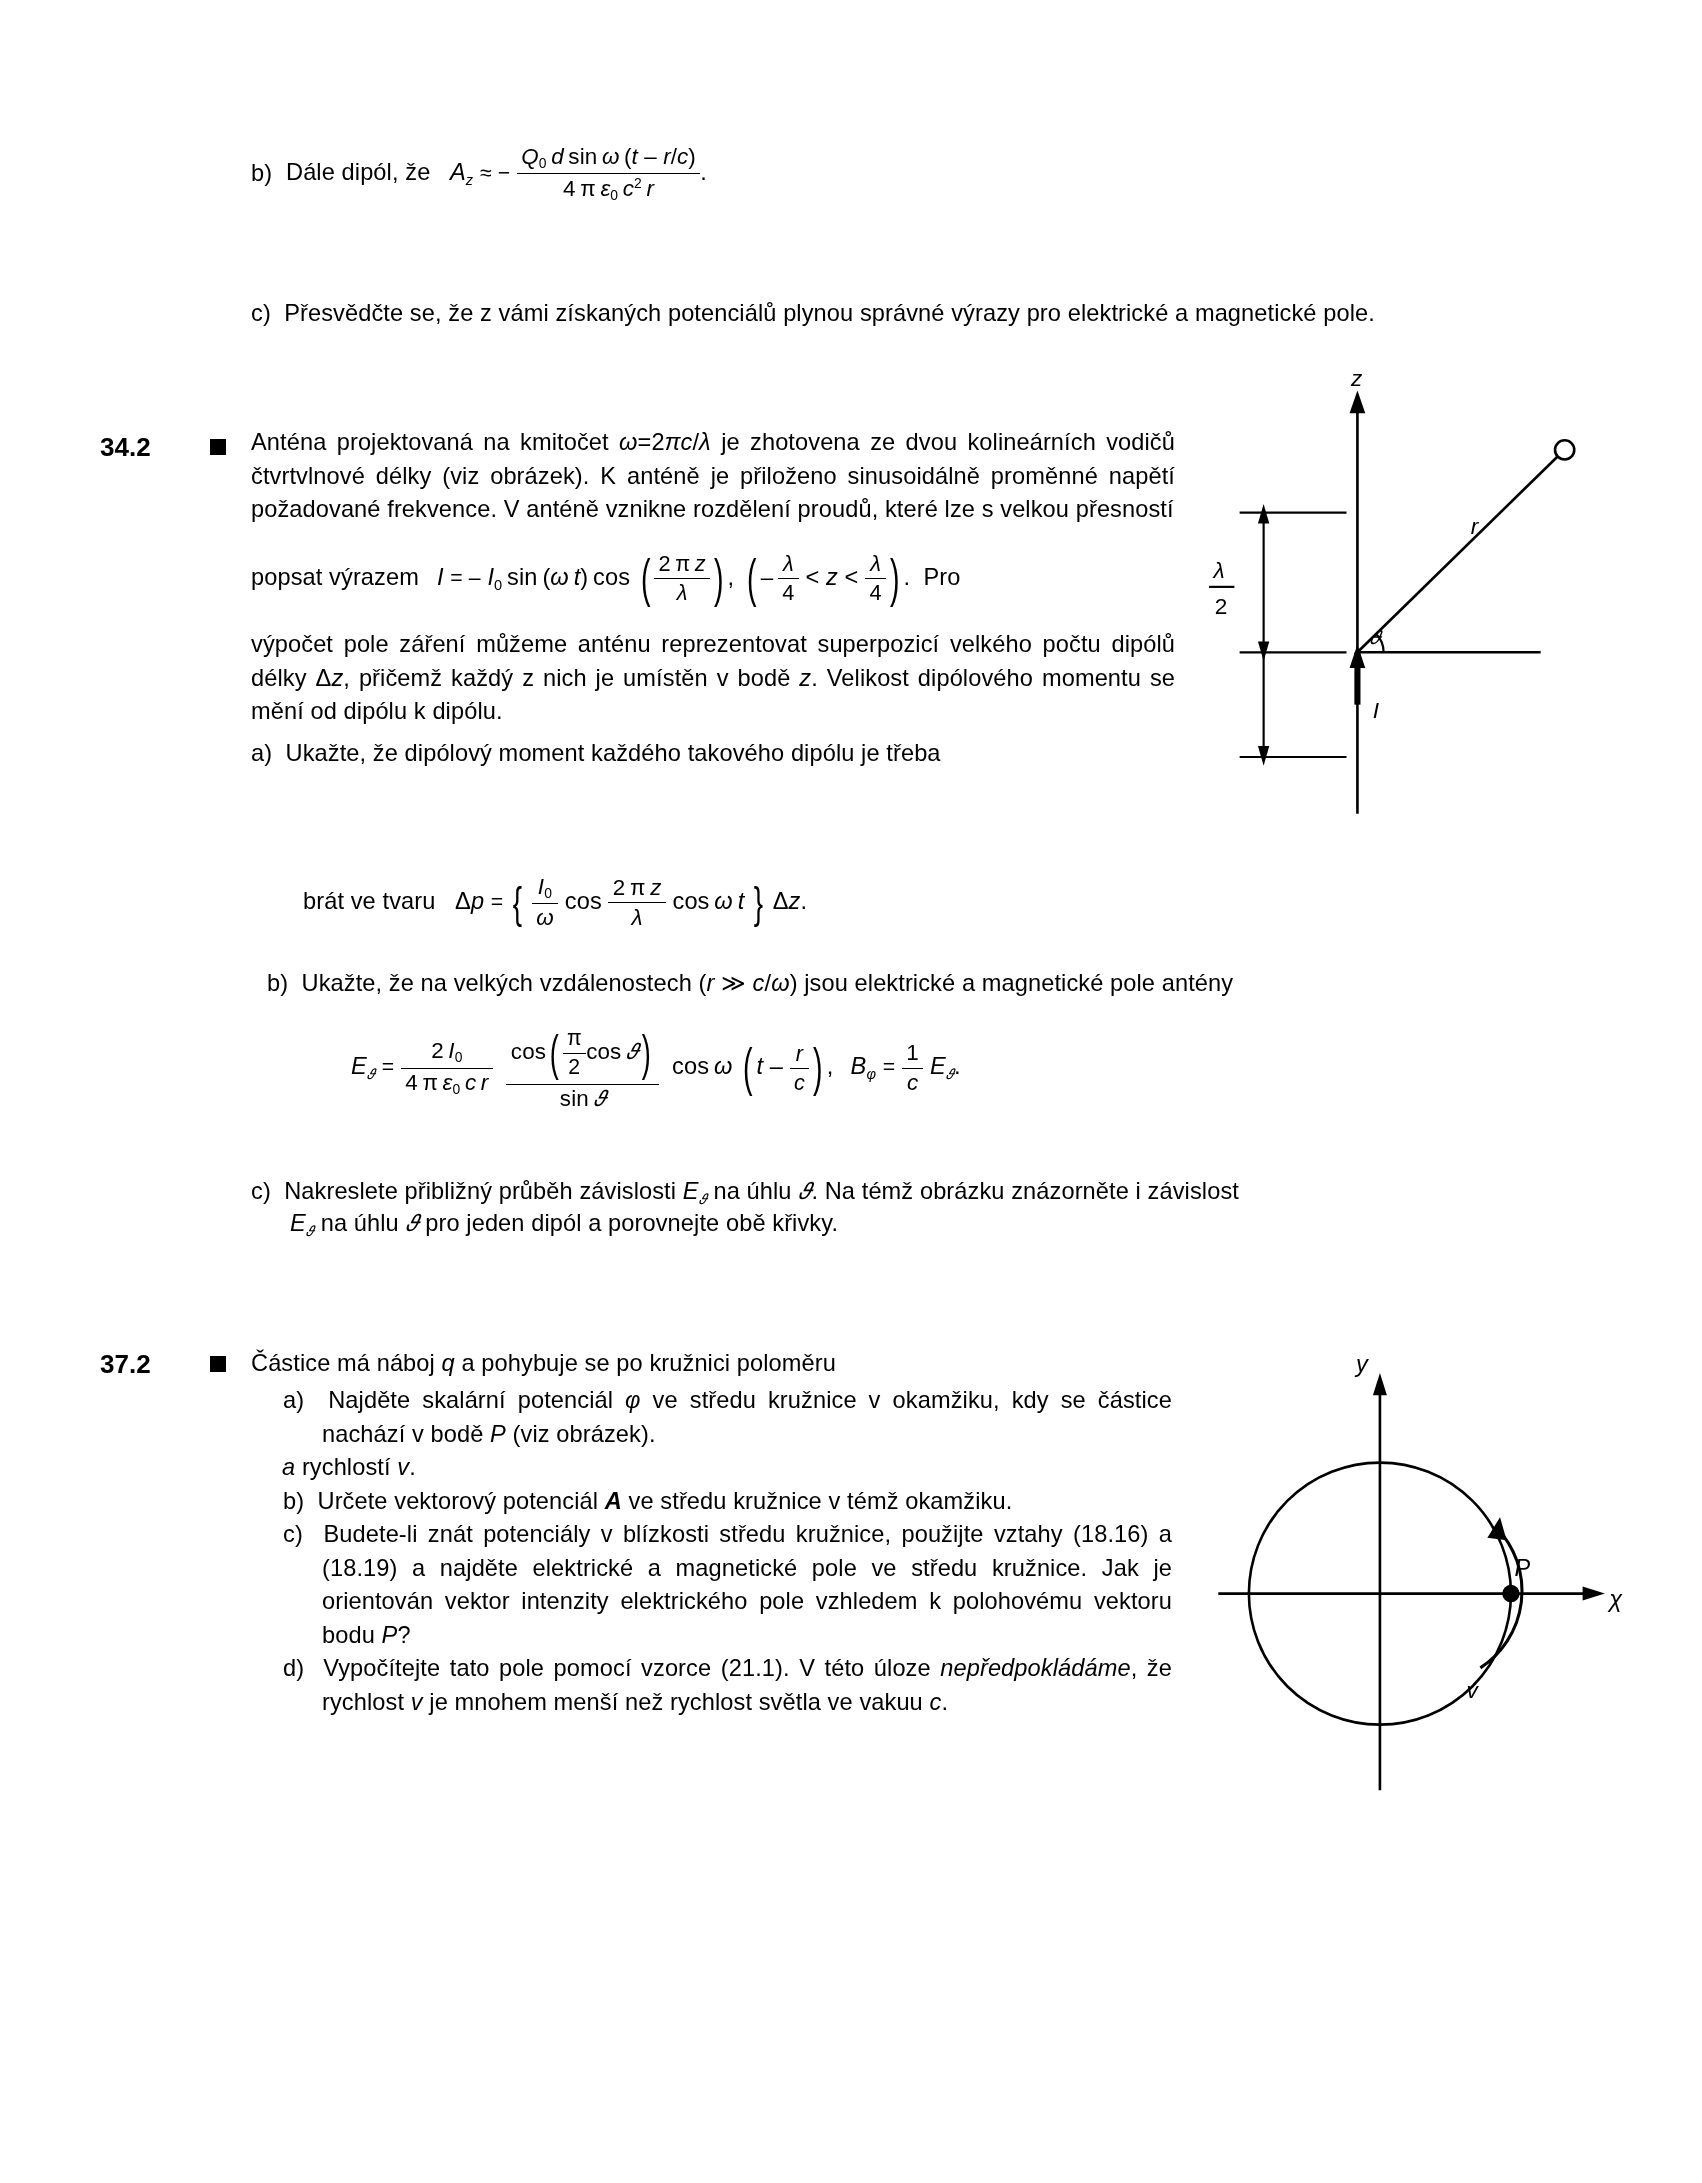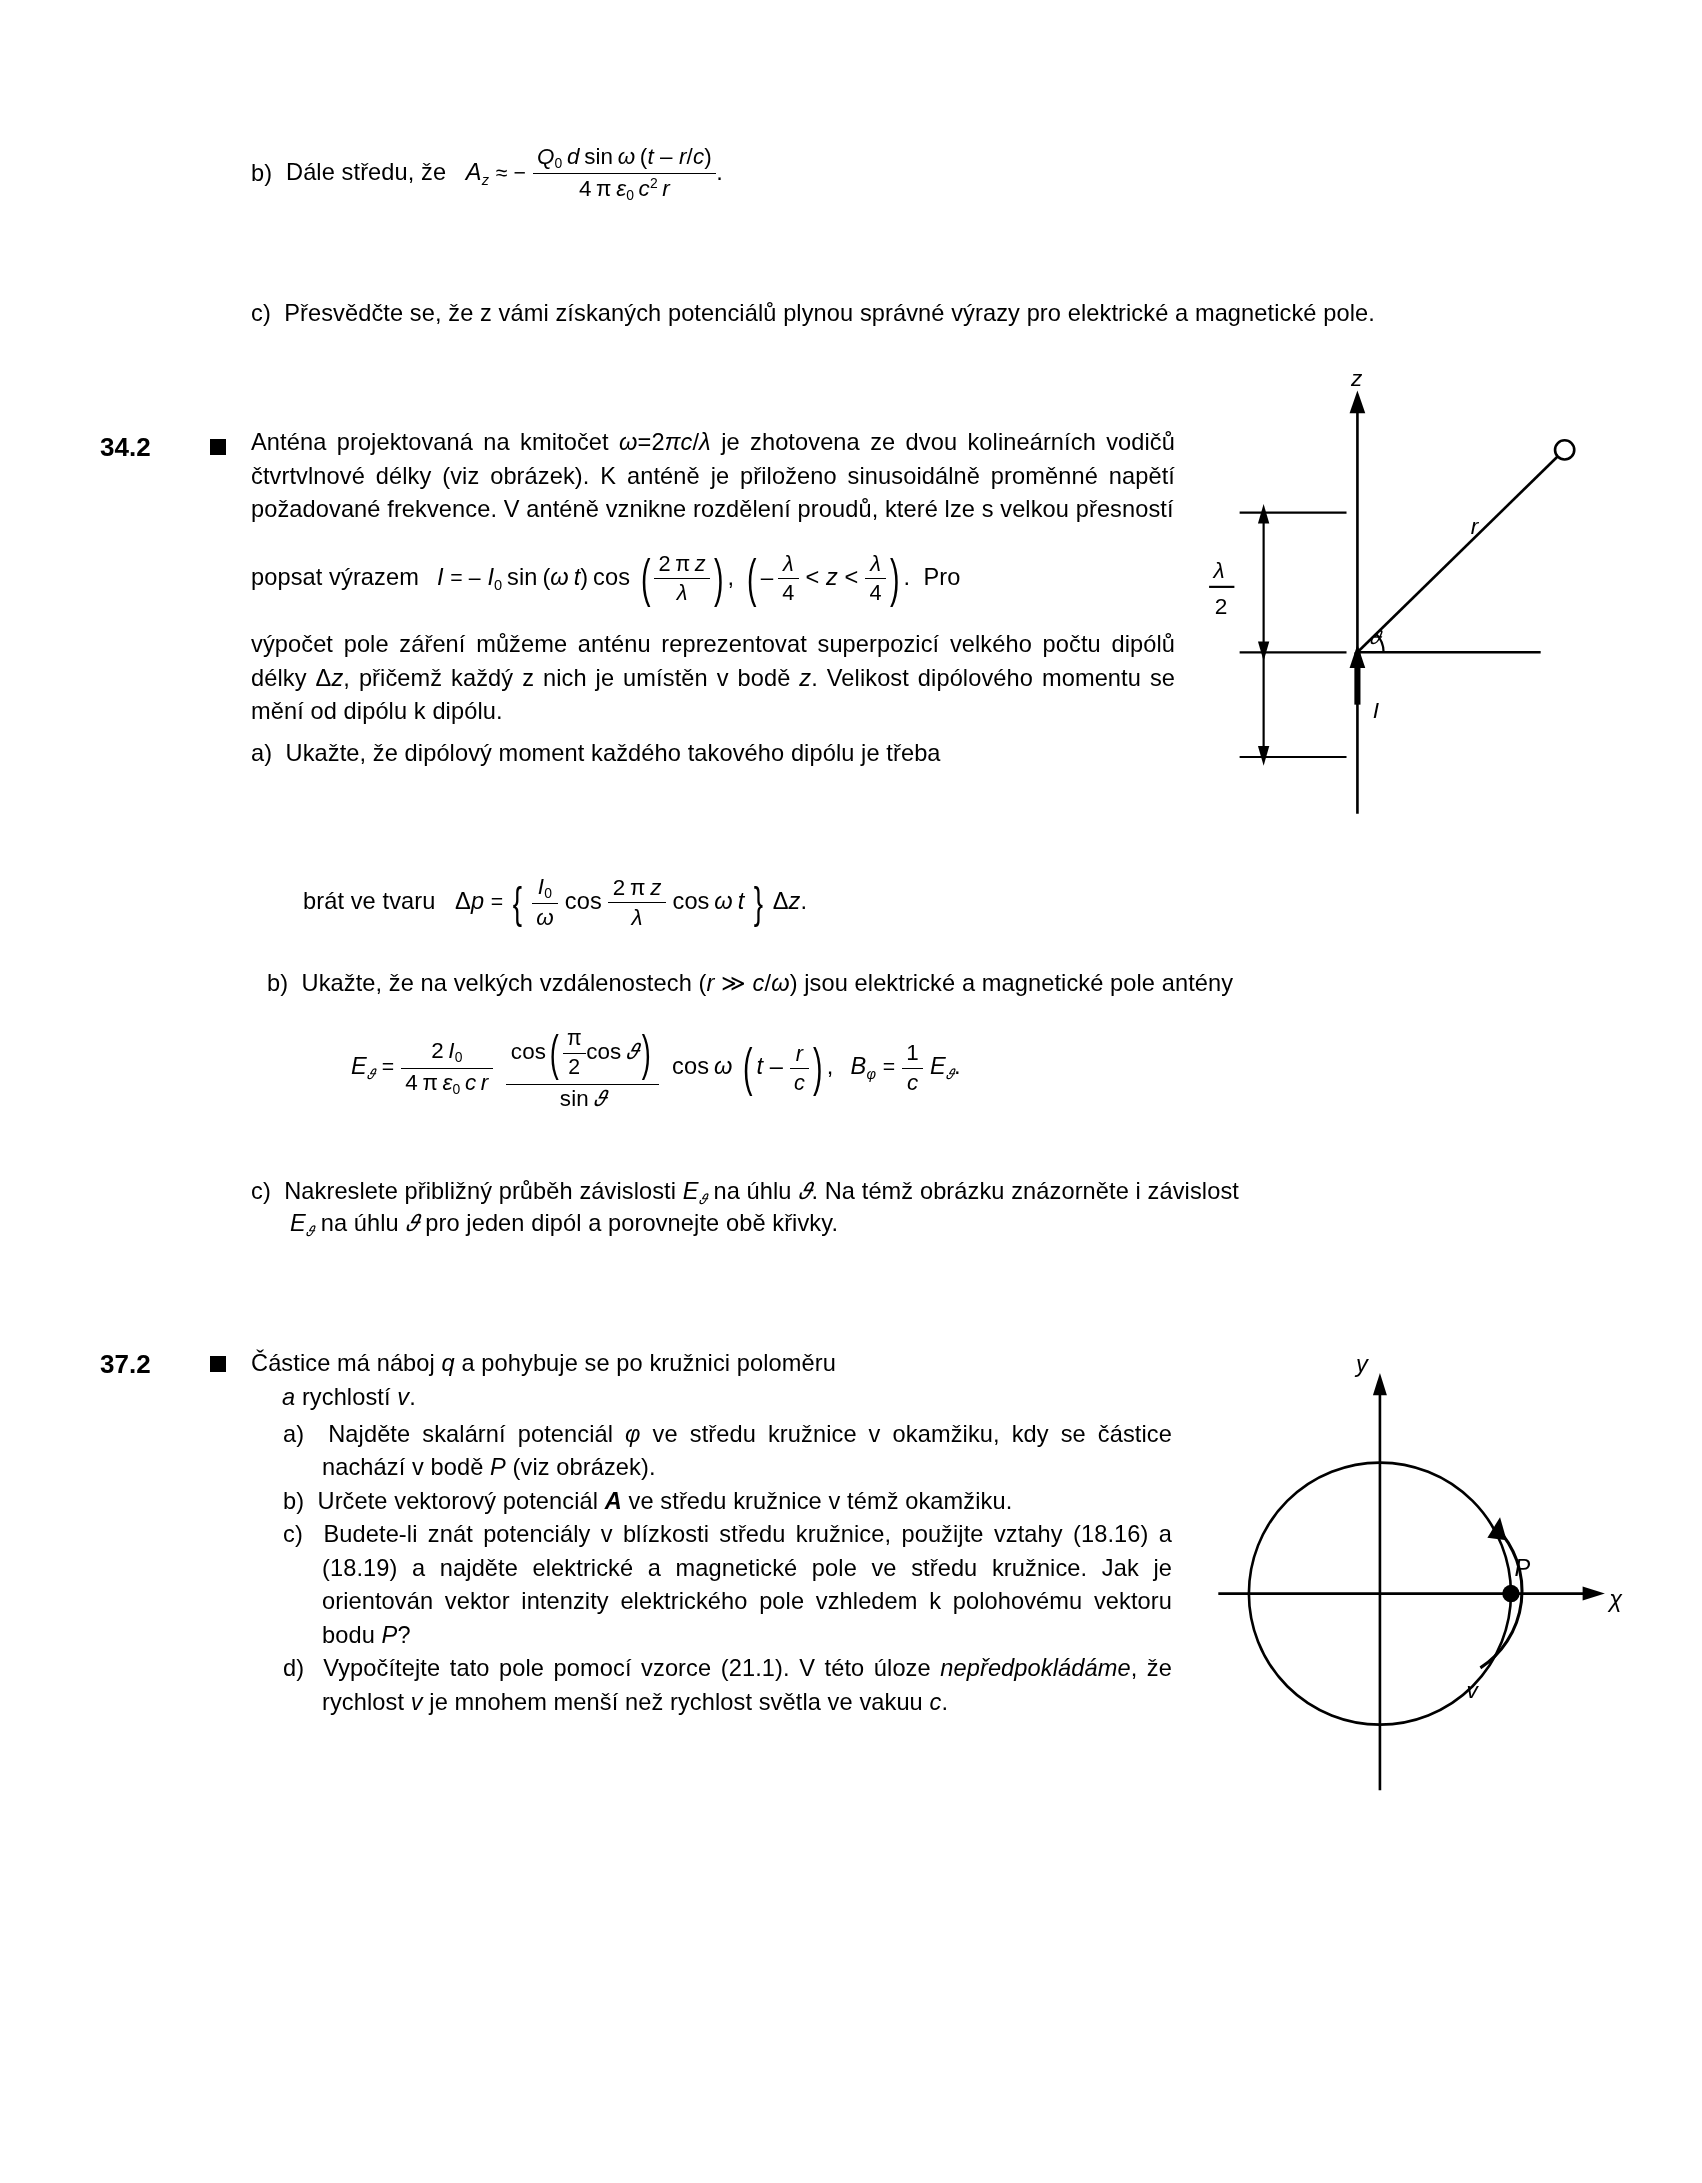--- a/index.html
+++ b/index.html
@@ -115,21 +115,21 @@
   .fig {
     position: absolute;
   }
 </style>
 </head>
 <body>
 
 <div class="page">
 
   <div class="item-b-top txt">
-    <span class="label-b">b)</span><span>Dále středu, že</span>
+    <span class="label-b">b)</span><span>Dále dipól, že</span>
     <span class="math" style="margin-left:13px">
       <i class="mi">A</i><span class="sub"><i>z</i></span> <span style="font-size:0.9em">≈ −</span>
       <span class="frac" style="font-size:0.95em">
         <span class="num"><i class="mi">Q</i><span class="sub">0</span> <i class="mi">d</i> sin <i class="mi">ω</i> (<i class="mi">t</i> – <i class="mi">r</i>/<i class="mi">c</i>)</span>
         <span class="den">4 π <i class="mi">ε</i><span class="sub">0</span> <i class="mi">c</i><span class="sup">2</span> <i class="mi">r</i></span>
       </span>.
     </span>
   </div>
 
   <div class="item-c-top txt">
@@ -235,25 +235,25 @@
       <line x1="30" y1="490" x2="88" y2="490" stroke="#000" stroke-width="5"></line>
       <text x="43" y="552" font-family="Liberation Sans, sans-serif" font-size="52">2</text>
     </svg>
   </div>
 
   <div class="sec-num" style="left:100px; top:1349px;">37.2</div>
   <div class="sec-bullet" style="left:210px; top:1356px;"></div>
 
   <div class="block216">
     <div class="txt">Částice má náboj <i>q</i> a pohybuje se po kružnici poloměru</div>
-    <div class="txt" style="padding-left:31px;"><i>a</i> rychlostí <i>v</i>.</div>
-
     <div class="txt hang para-justify" style="padding-left:71px; text-indent:-39px; margin-top:3.5px;">
       a)&nbsp;&nbsp;Najděte skalární potenciál <i>φ</i> ve středu kružnice v okamžiku, kdy se částice nachází v bodě <i>P</i> (viz obrázek).
     </div>
+
+    <div class="txt" style="padding-left:31px;"><i>a</i> rychlostí <i>v</i>.</div>
     <div class="txt hang para-justify" style="padding-left:71px; text-indent:-39px;">
       b)&nbsp;&nbsp;Určete vektorový potenciál <b><i>A</i></b> ve středu kružnice v témž okamžiku.
     </div>
     <div class="txt hang para-justify" style="padding-left:71px; text-indent:-39px;">
       c)&nbsp;&nbsp;Budete-li znát potenciály v blízkosti středu kružnice, použijte vztahy (18.16) a (18.19) a najděte elektrické a magnetické pole ve středu kružnice. Jak je orientován vektor intenzity elektrického pole vzhledem k polohovému vektoru bodu <i>P</i>?
     </div>
     <div class="txt hang para-justify" style="padding-left:71px; text-indent:-39px;">
       d)&nbsp;&nbsp;Vypočítejte tato pole pomocí vzorce (21.1). V této úloze <i>nepředpokládáme</i>, že rychlost <i>v</i> je mnohem menší než rychlost světla ve vakuu <i>c</i>.
     </div>
   </div>

